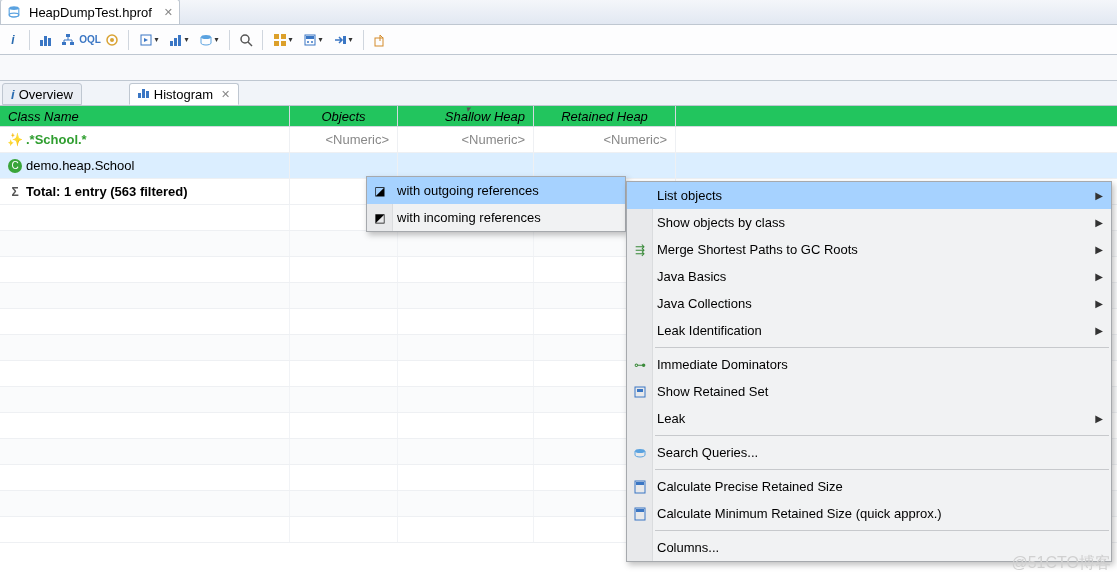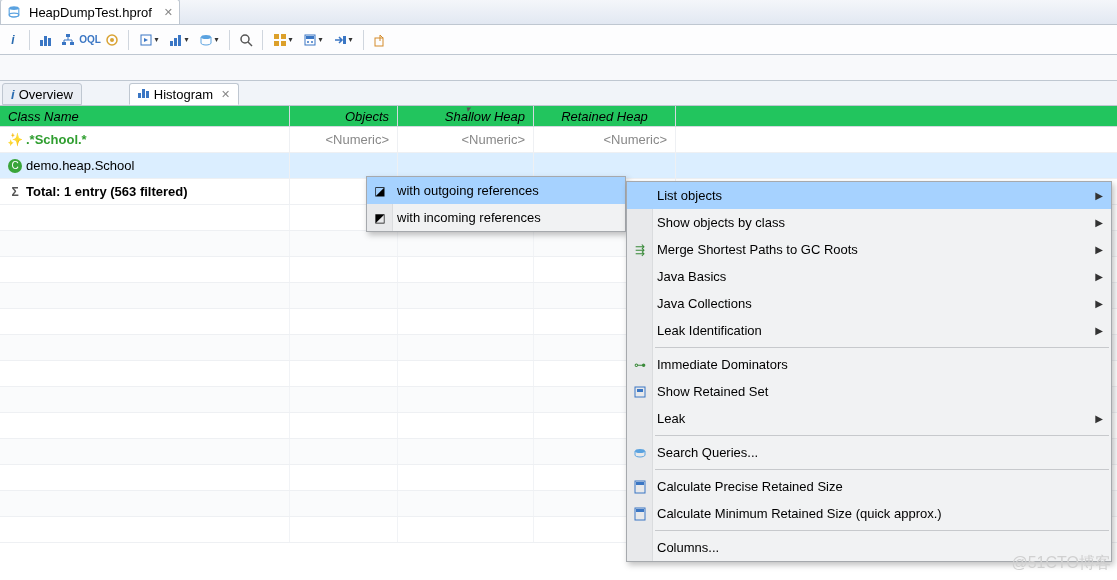--- a/index.html
+++ b/index.html
@@ -19,21 +19,21 @@
 .empty-strip { height: 26px; border-bottom: 1px solid #bfc7d1; background: #f8f9fb; }
 
 .view-tab-row { display: flex; align-items: flex-end; height: 25px; background: #f1f4f9; border-bottom: 1px solid #bfc7d1; gap: 2px; padding-left: 2px;}
 .view-tab { display: flex; align-items: center; height: 22px; padding: 0 8px; border: 1px solid #bfc7d1; background: #eaeef4; border-radius: 3px 3px 0 0; gap: 4px; }
 .view-tab.active { background: #fff; border-bottom: 1px solid #fff; margin-left: 45px; }
 .view-tab .close-x { font-size: 11px; color: #888; margin-left: 4px;}
 
 .headers { display: flex; height: 21px; border-bottom: 1px solid #d4d9e0; background: #22c55e; font-style: italic; }
 .hcol { border-right: 1px solid #d4d9e0; display: flex; align-items: center; padding: 0 8px; }
 .col1 { width: 290px; }
-.col2 { width: 108px; justify-content: flex-end; }
+.col2 { width: 108px; justify-content: center; }
 .col3 { width: 136px; justify-content: flex-end; position: relative;}
 .col4 { width: 142px; justify-content: center; }
 .col3 .sort-caret { position: absolute; top: -2px; left: 50%; font-size: 9px; color: #555; }
 
 .rows .row { display: flex; height: 26px; align-items: center; border-bottom: 1px solid #eef0f3; }
 .rows .cell { border-right: 1px solid #eef0f3; height: 100%; display: flex; align-items: center; padding: 0 8px; }
 .rows .cell.c1 { width: 290px; gap: 4px; }
 .rows .cell.c2 { width: 108px; justify-content: flex-end; }
 .rows .cell.c3 { width: 136px; justify-content: flex-end; }
 .rows .cell.c4 { width: 142px; justify-content: flex-end; }

